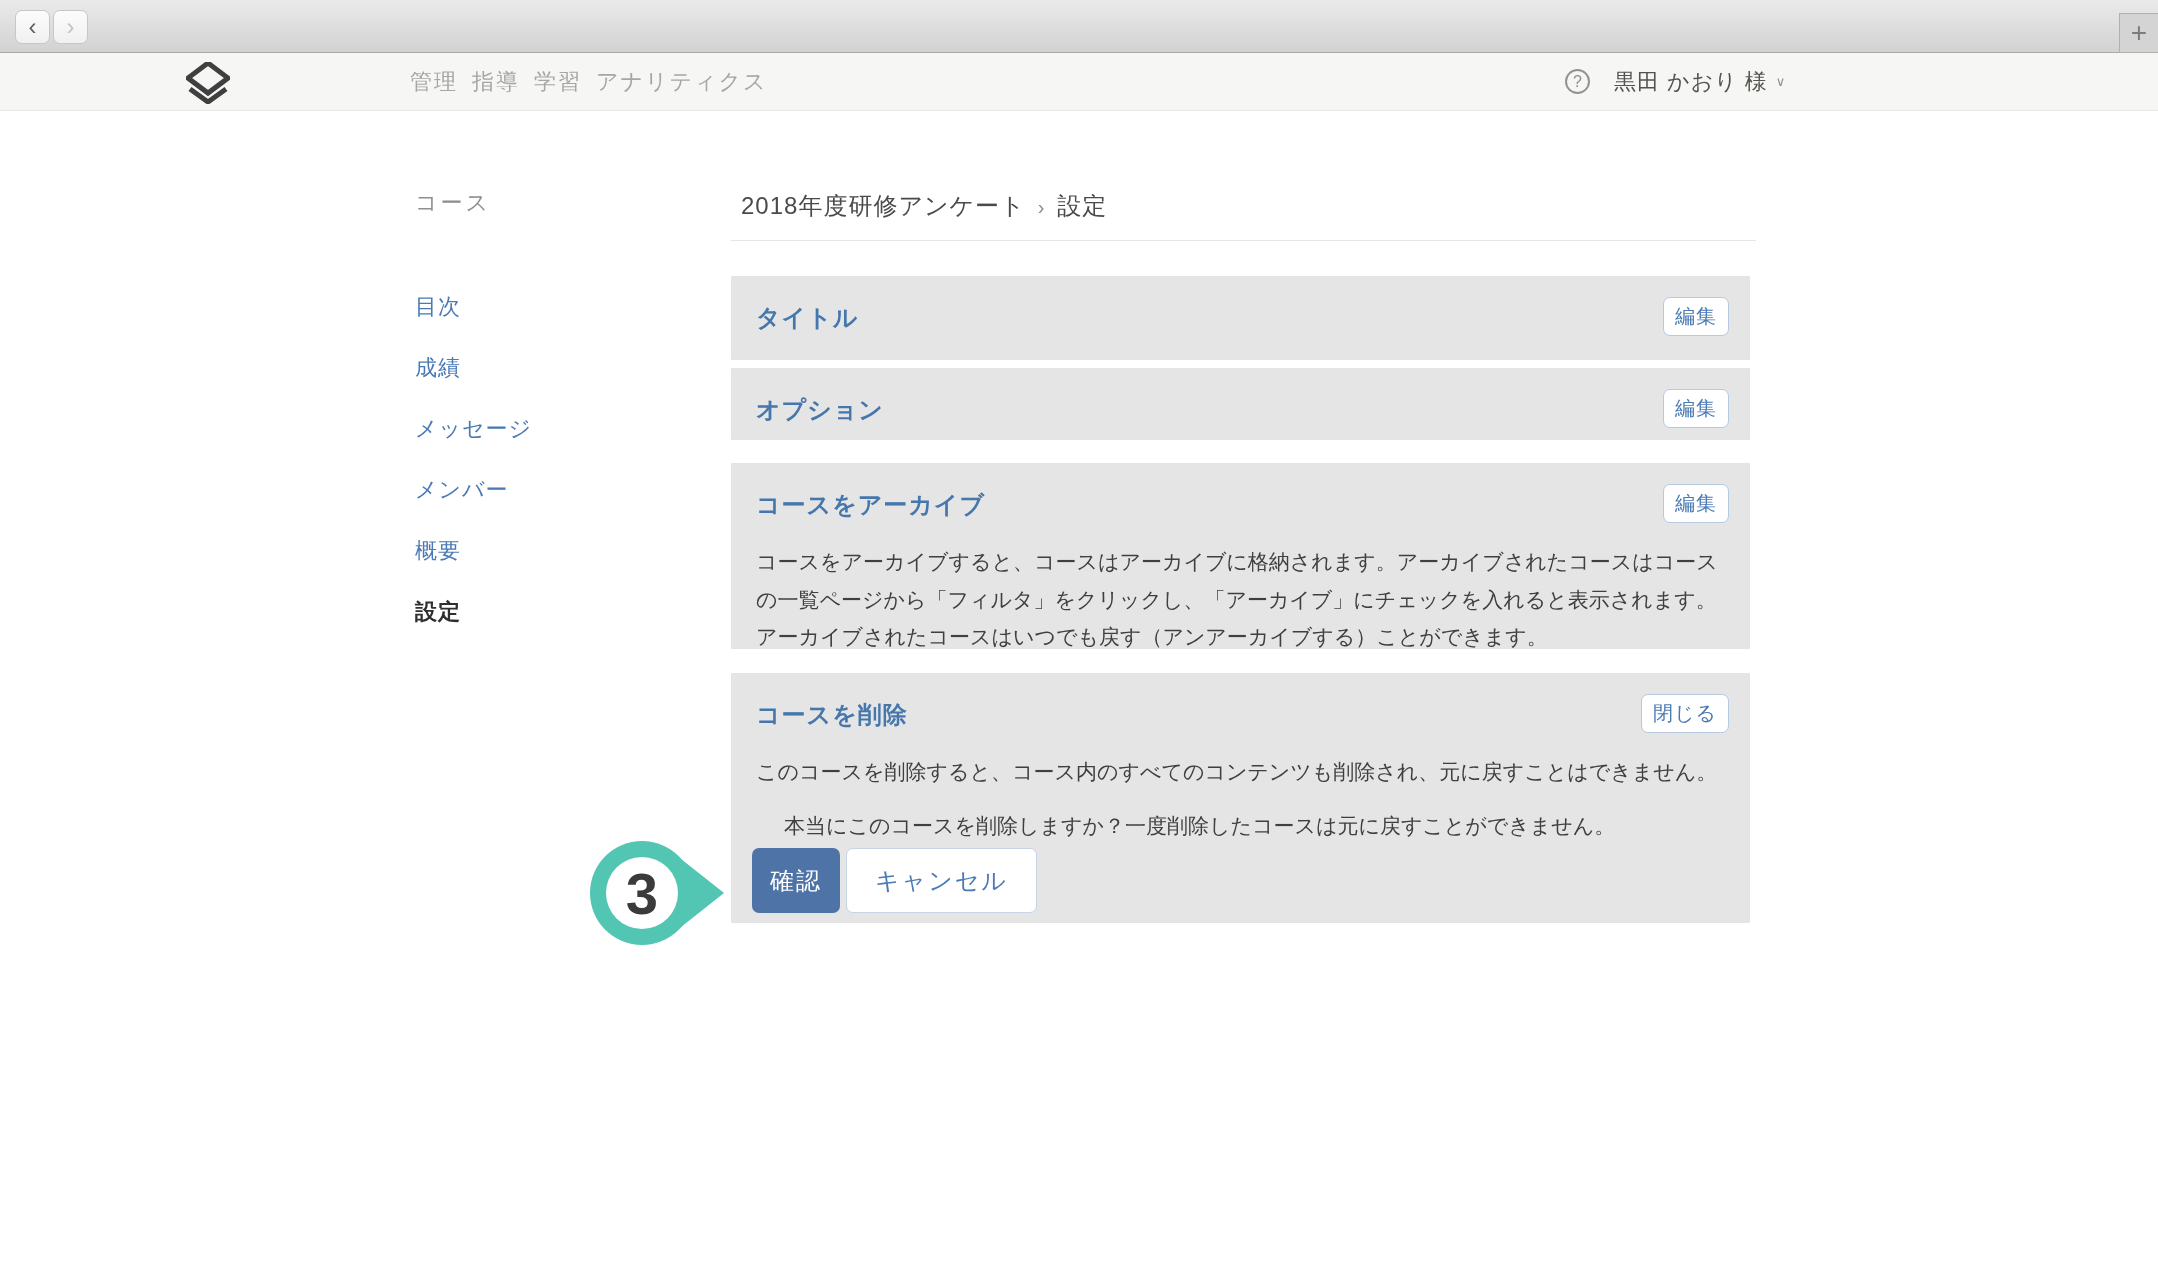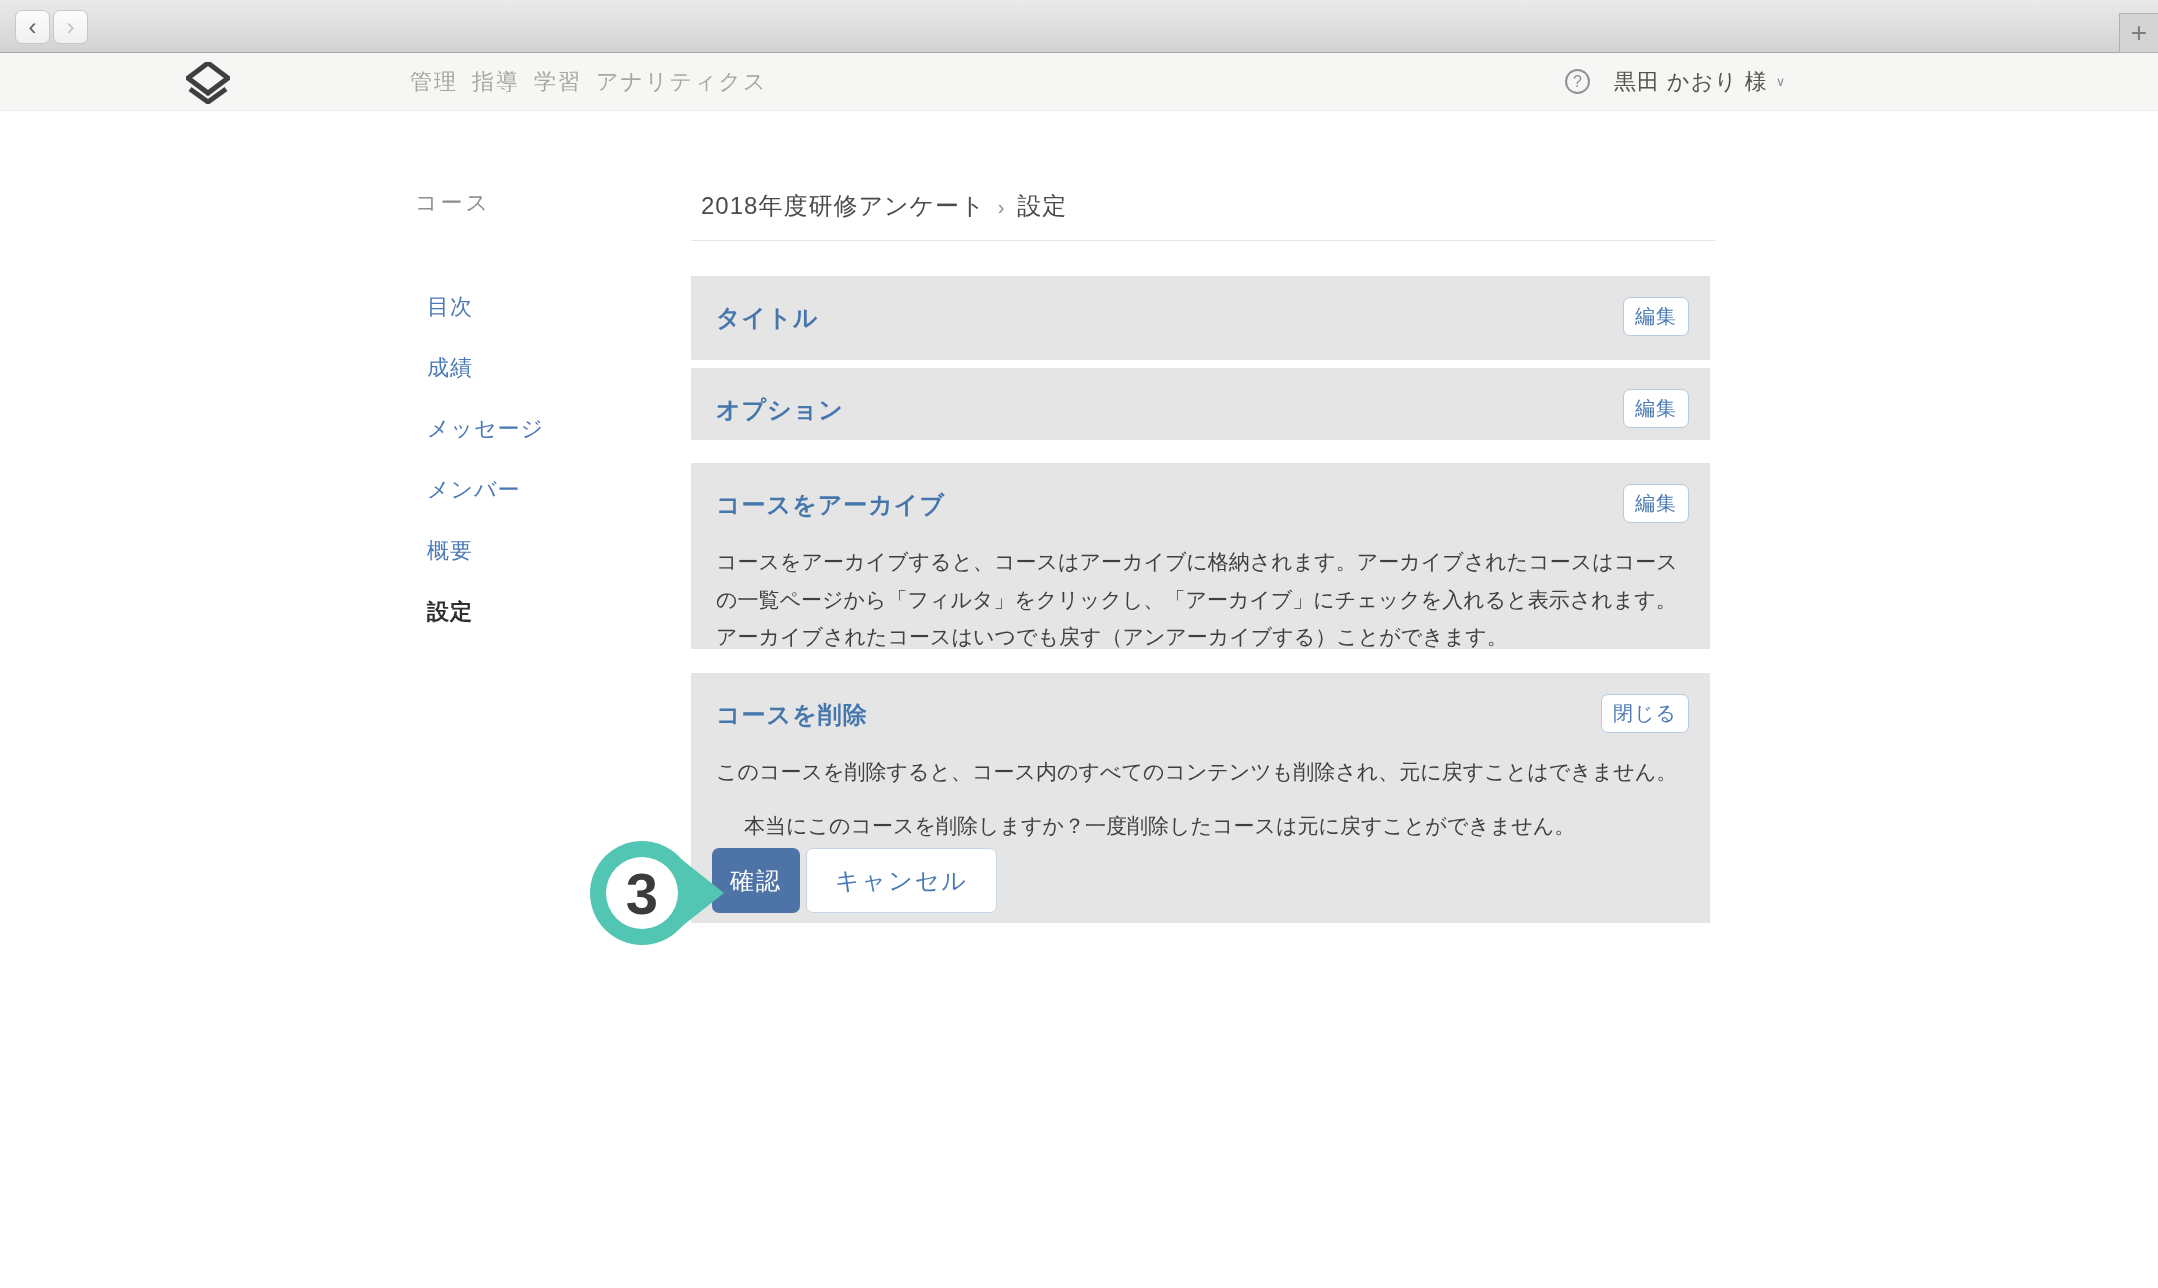--- a/index.html
+++ b/index.html
@@ -58,26 +58,26 @@
   .user .chev { font-size:13px; color:#8f8f8f; }
 
   
   .sidebar { position:absolute; left:415px; top:191px; width:220px; }
   .side-label {
     font-size:22px; color:#8f8f8f; letter-spacing:3px; margin-bottom:81px;
     line-height:23px;
   }
   .side-item {
     font-size:22px; color:#4a7ab5; letter-spacing:1px;
-    line-height:23px; margin-bottom:38px; cursor:pointer;margin-left:12px;
+    line-height:23px; margin-bottom:38px; cursor:pointer;
   }
   .side-item.active { color:#2f2f2f; font-weight:bold; cursor:default; }
 
   
-  .main { position:absolute; left:691px; top:193px; width:1019px; }
+  .main { position:absolute; left:731px; top:193px; width:1019px; }
   .breadcrumb {
     font-size:24px; color:#4a4a4a; padding-left:10px; letter-spacing:1px;
     line-height:25px;
   }
   .breadcrumb .sep { color:#8a8a8a; font-size:20px; margin:0 12px; }
   .divider { border-bottom:1px solid #e6e6e6; margin-top:20px; width:1025px; }
 
   .card {
     border:1px solid #e3e3e3; border-radius:1px; background:#e5e5e5;
     padding:20px; position:relative; width:100%;

